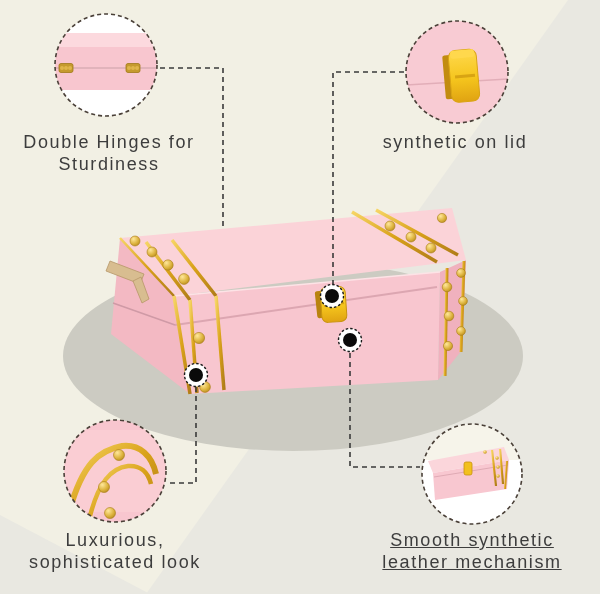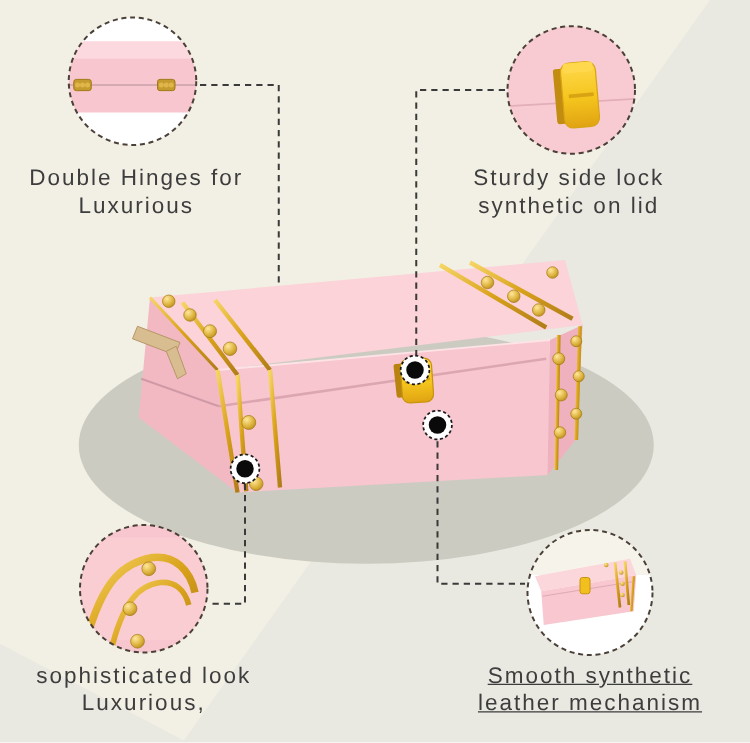--- a/index.html
+++ b/index.html
@@ -206,28 +206,27 @@
       <circle cx="497" cy="458" r="1.8" fill="url(#studGrad)"></circle>
       <circle cx="498" cy="467" r="1.8" fill="url(#studGrad)"></circle>
       <circle cx="498" cy="476" r="1.8" fill="url(#studGrad)"></circle>
     </g>
     <circle cx="472" cy="474" r="50" fill="none" stroke="#4a4038" stroke-width="1.6" stroke-dasharray="4 3"></circle>
   </g>
 </svg>
 
   <div class="callout-label" id="label-hinges">
     <span>Double Hinges for</span>
-    <span>Luxurious</span>
+    <span>Sturdiness</span>
   </div>
   <div class="callout-label" id="label-lock">
-    <span>Sturdy side lock</span>
     <span>synthetic on lid</span>
   </div>
   <div class="callout-label" id="label-luxury">
+    <span>Luxurious,</span>
     <span>sophisticated look</span>
-    <span>Luxurious,</span>
   </div>
   <div class="callout-label" id="label-leather">
     <span>Smooth synthetic</span>
     <span>leather mechanism</span>
   </div>
 
 </div>
 
 </body></html>

